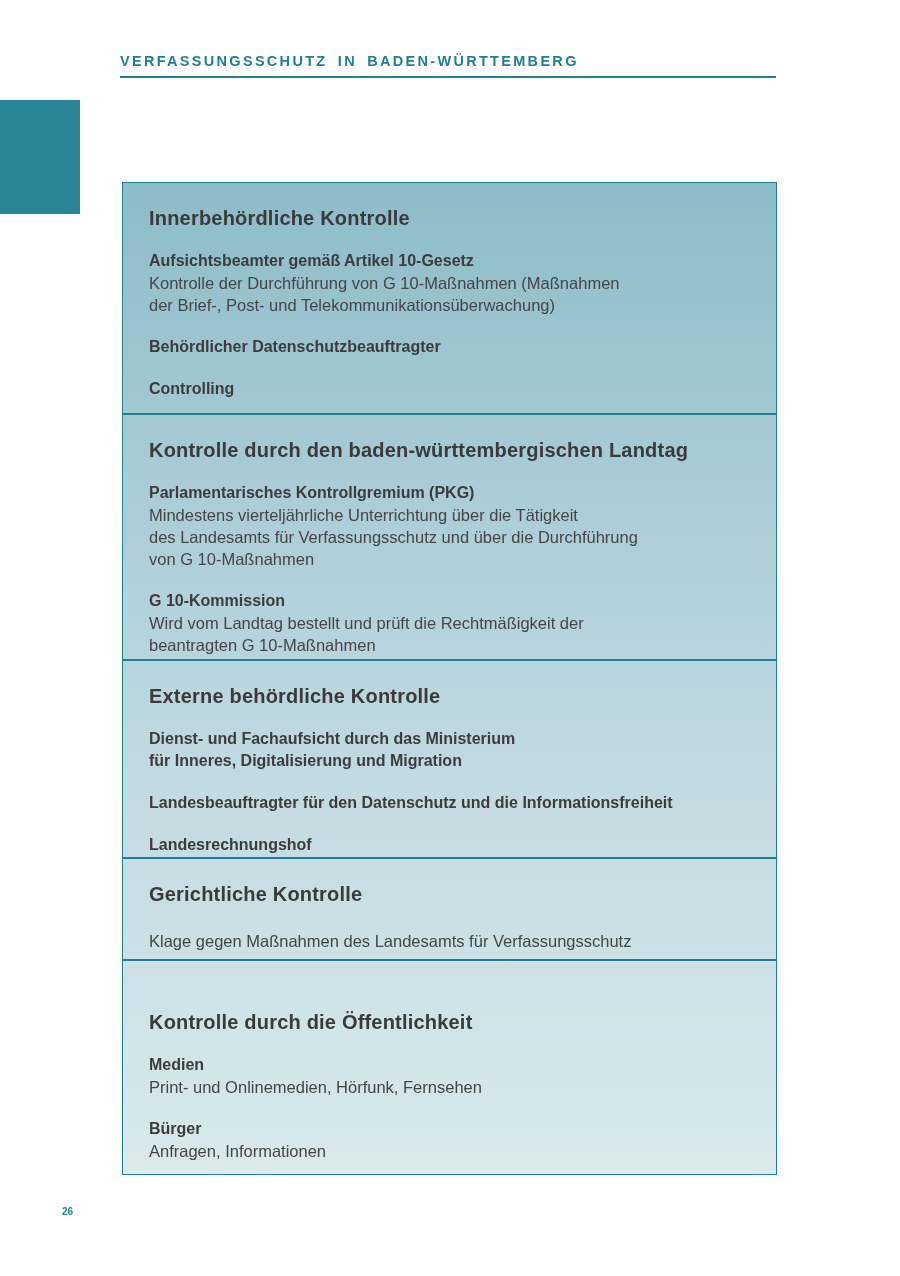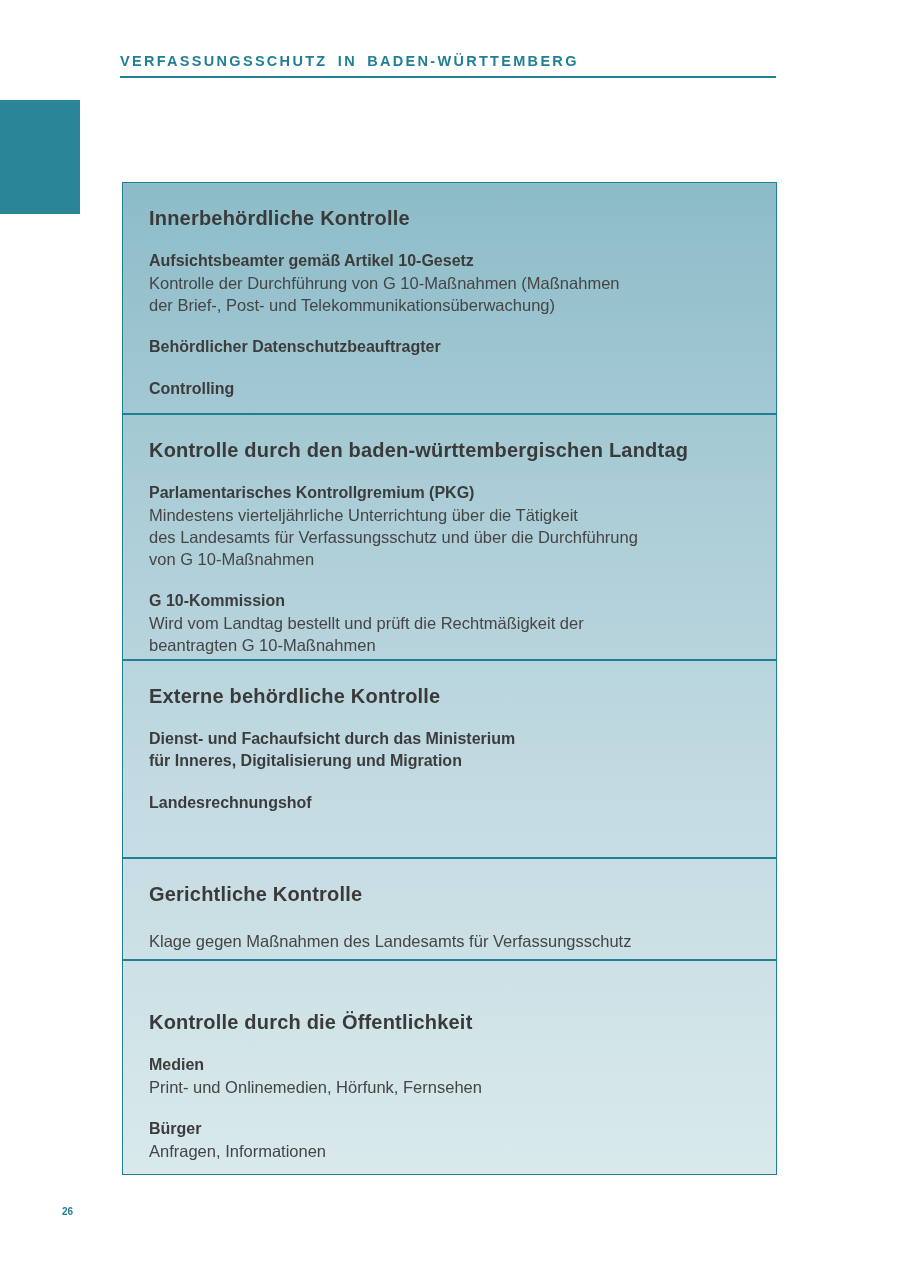--- a/index.html
+++ b/index.html
@@ -148,20 +148,23 @@
       </div>
     </div>
 
     <div class="section s3">
       <div class="section-title">Externe behördliche Kontrolle</div>
       <div class="item">
         <div class="item-heading">Dienst- und Fachaufsicht durch das Ministerium
 für Inneres, Digitalisierung und Migration</div>
       </div>
       <div class="item">
+        <div class="item-heading">Landesbeauftragter für den Datenschutz und die Informationsfreiheit</div>
+      </div>
+      <div class="item">
         <div class="item-heading">Landesrechnungshof</div>
       </div>
     </div>
 
     <div class="section s4">
       <div class="section-title">Gerichtliche Kontrolle</div>
       <div class="item">
         <div class="item-body">Klage gegen Maßnahmen des Landesamts für Verfassungsschutz</div>
       </div>
     </div>

